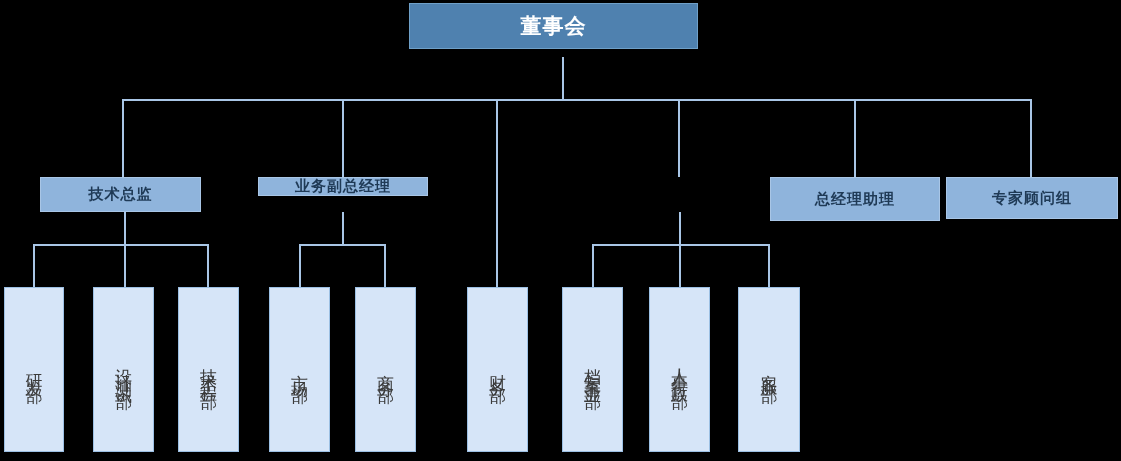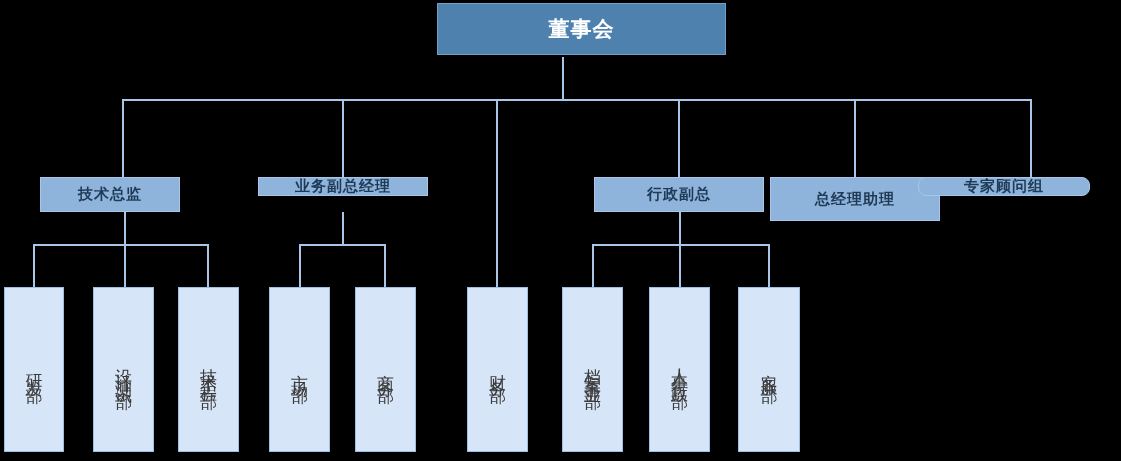--- a/index.html
+++ b/index.html
@@ -53,49 +53,46 @@
     background:#A9C6E6;
   }
   .conn.v{width:2px;}
   .conn.h{height:2px;}
 </style>
 </head>
 <body>
 
 <div id="chart">
 
-  <div class="node root" style="left:437px;top:3px;width:289px;height:52px;align-items:center;">
+  <div class="node root" style="left:409px;top:3px;width:289px;height:46px;align-items:center;">
     <span>董事会</span>
   </div>
 
   <div class="conn v" style="left:562px;top:57px;width:2px;height:43px;"></div>
 
   <div class="conn h" style="left:122px;top:99px;width:910px;height:2px;"></div>
 
   <div class="conn v" style="left:122px;top:99px;width:2px;height:78px;"></div>
   <div class="conn v" style="left:342px;top:99px;width:2px;height:78px;"></div>
   <div class="conn v" style="left:678px;top:99px;width:2px;height:78px;"></div>
   <div class="conn v" style="left:854px;top:99px;width:2px;height:78px;"></div>
   <div class="conn v" style="left:1030px;top:99px;width:2px;height:78px;"></div>
 
   <div class="conn v" style="left:496px;top:99px;width:2px;height:188px;"></div>
 
-  <div class="node lvl2" style="left:40px;top:177px;width:140px;height:35px;">
+  <div class="node lvl2" style="left:40px;top:177px;width:161px;height:35px;">
     <span>技术总监</span>
   </div>
   <div class="node lvl2" style="left:258px;top:177px;width:170px;height:19px;">
     <span>业务副总经理</span>
   </div>
-  <div class="node lvl2" style="left:594px;top:177px;width:170px;height:35px;">
-    <span>行政副总</span>
-  </div>
   <div class="node lvl2" style="left:770px;top:177px;width:170px;height:44px;">
     <span>总经理助理</span>
   </div>
-  <div class="node lvl2" style="left:918px;top:177px;width:172px;height:19px;border-radius:8px;">
+  <div class="node lvl2" style="left:946px;top:177px;width:172px;height:42px;">
     <span>专家顾问组</span>
   </div>
 
   <div class="conn v" style="left:124px;top:212px;width:2px;height:33px;"></div>
   <div class="conn h" style="left:33px;top:244px;width:176px;height:2px;"></div>
   <div class="conn v" style="left:33px;top:244px;width:2px;height:43px;"></div>
   <div class="conn v" style="left:124px;top:244px;width:2px;height:43px;"></div>
   <div class="conn v" style="left:207px;top:244px;width:2px;height:43px;"></div>
 
   <div class="conn v" style="left:342px;top:212px;width:2px;height:33px;"></div>

